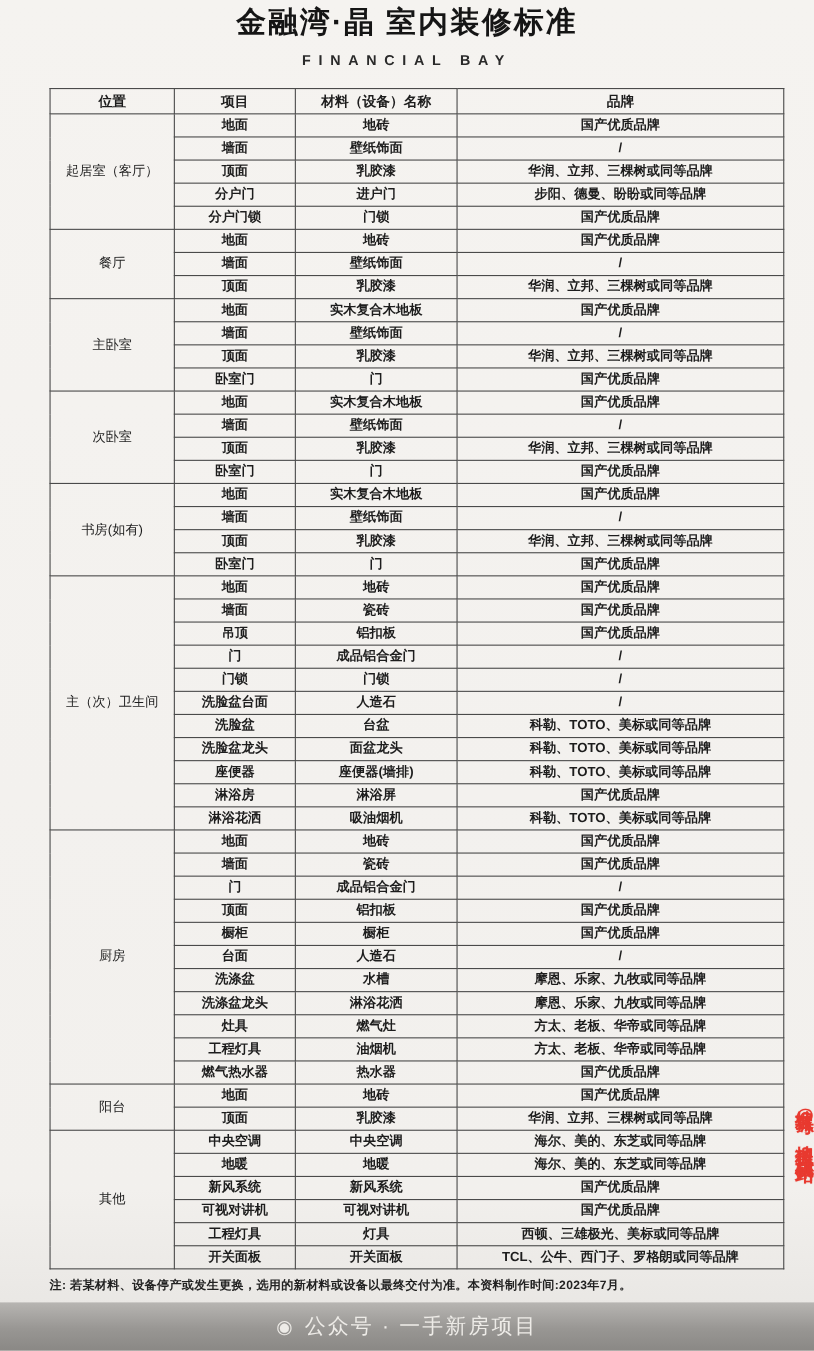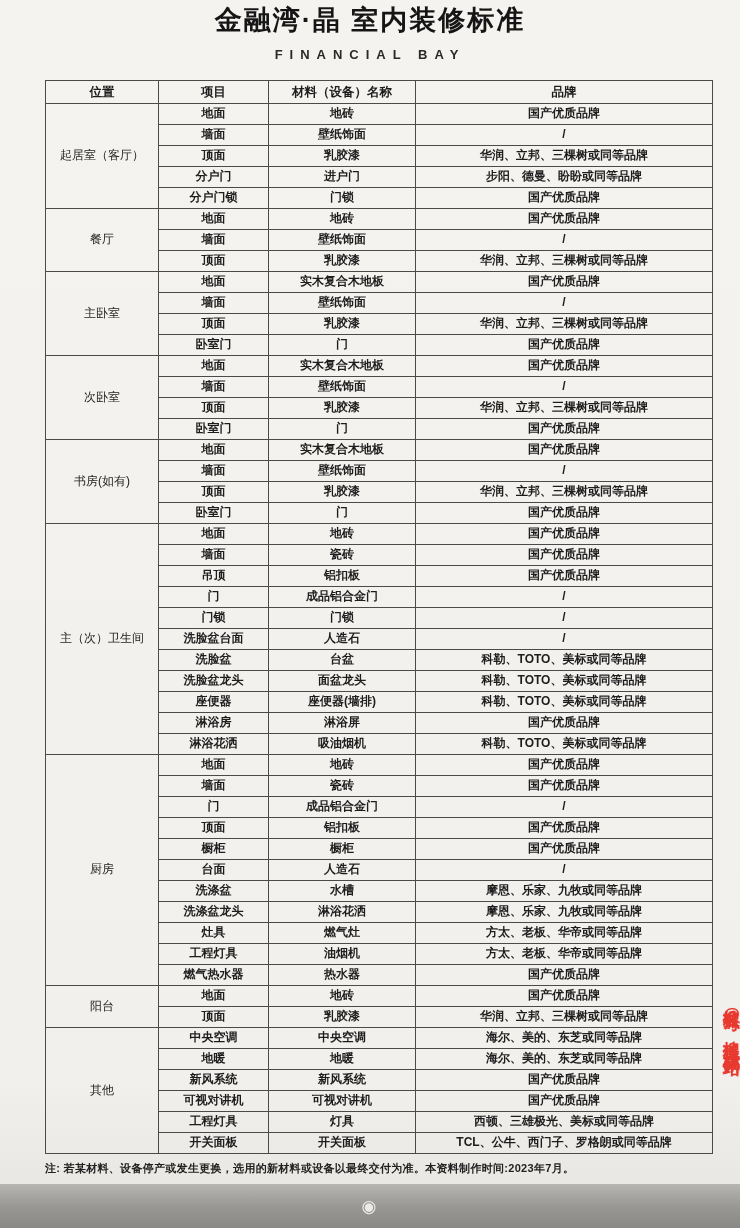--- a/index.html
+++ b/index.html
@@ -376,17 +376,18 @@
           <td>开关面板</td>
           <td>TCL、公牛、西门子、罗格朗或同等品牌</td>
         </tr>
       </tbody>
   </table>
 
   <p class="footnote">注: 若某材料、设备停产或发生更换，选用的新材料或设备以最终交付为准。本资料制作时间:2023年7月。</p>
 
   <div class="footer-bar">
     <span class="footer-icon">◉</span>
+    <span>公众号 · 一手新房项目</span>
   </div>
 
   <div class="watermark">搜狐号@搜狐焦点杭州站</div>
 
 </div>
 
 </body></html>

